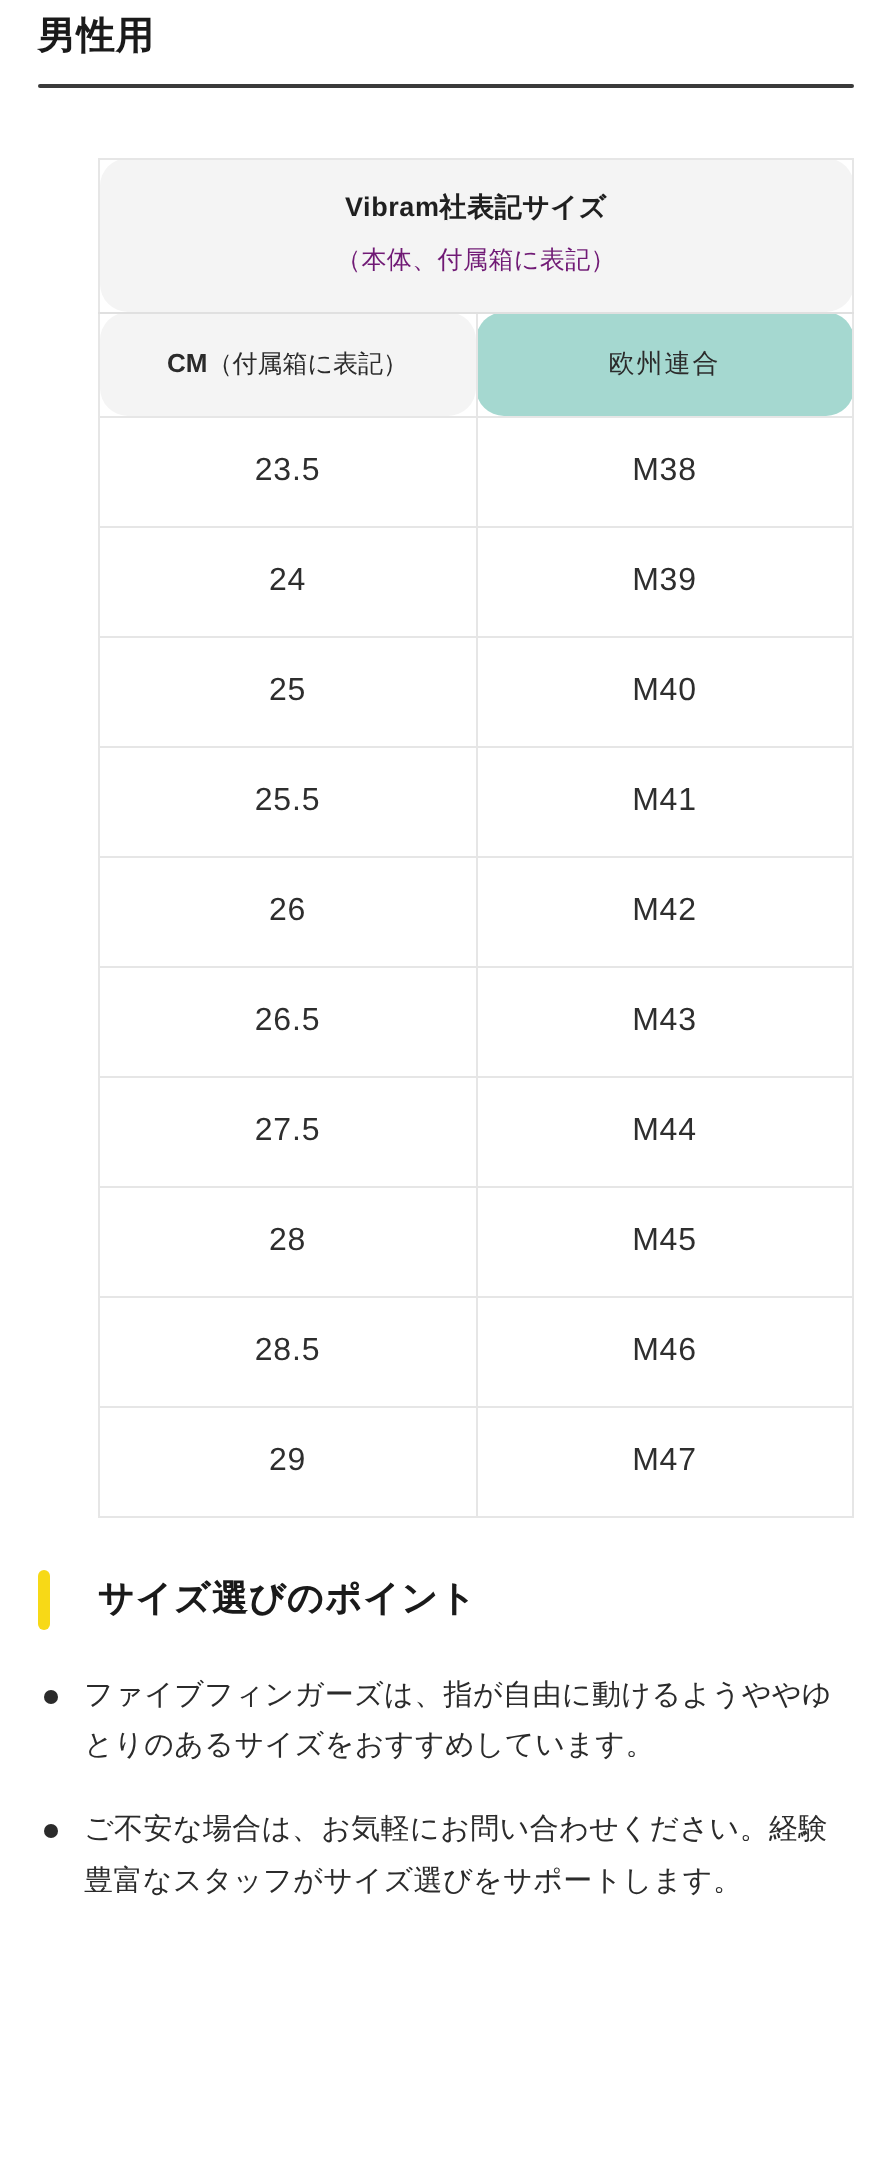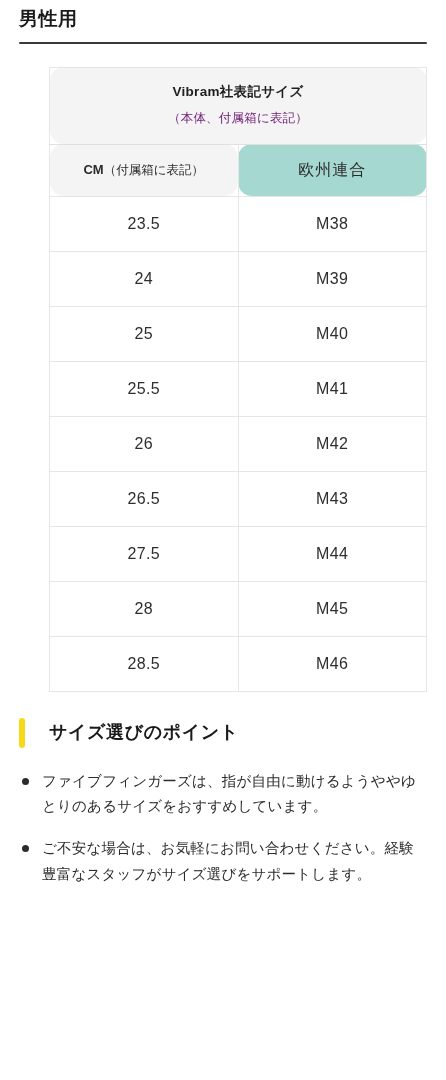--- a/index.html
+++ b/index.html
@@ -30,21 +30,21 @@
     margin: 0;
   }
   .title-rule {
     height: 2px;
     background: #3a3a3a;
     margin: 9px 0 0 0;
   }
 
   
   .table-wrap {
-    padding: 23px 19px 0 19px;
+    padding: 35px 19px 0 19px;
     margin-left: 30px;
   }
   table.size-table {
     width: 100%;
     border-collapse: collapse;
     table-layout: fixed;
     border: 1px solid #e2e2e2;
   }
   table.size-table td,
   table.size-table th {
@@ -79,21 +79,21 @@
     color: #1f1f1f;
     padding: 4px;
   }
   .col-head-cm .cm-strong {
     font-weight: bold;
     font-size: 13px;
   }
   .col-head-eu {
     background: #a5d8d0;
     height: 52px;
-    font-size: 16px;
+    font-size: 13px;
     font-weight: bold;
     color: #1a1a1a;
     padding: 4px;
     letter-spacing: 1px;
   }
   table.size-table tbody td {
     height: 55px;
     font-size: 16px;
     color: #2e2e2e;
     background: #ffffff;
@@ -200,20 +200,24 @@
         <td>27.5</td>
         <td>M44</td>
       </tr>
       <tr>
         <td>28</td>
         <td>M45</td>
       </tr>
       <tr>
         <td>28.5</td>
         <td>M46</td>
+      </tr>
+      <tr>
+        <td>29</td>
+        <td>M47</td>
       </tr>
     </tbody>
   </table>
 </div>
 
 <div class="tips">
   <div class="tips-head">
     <span class="accent-bar"></span>
     <h2 class="tips-title">サイズ選びのポイント</h2>
   </div>

